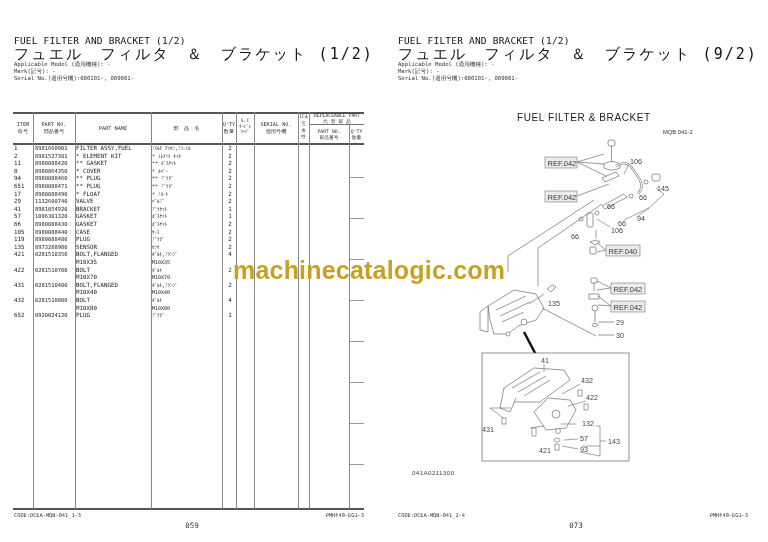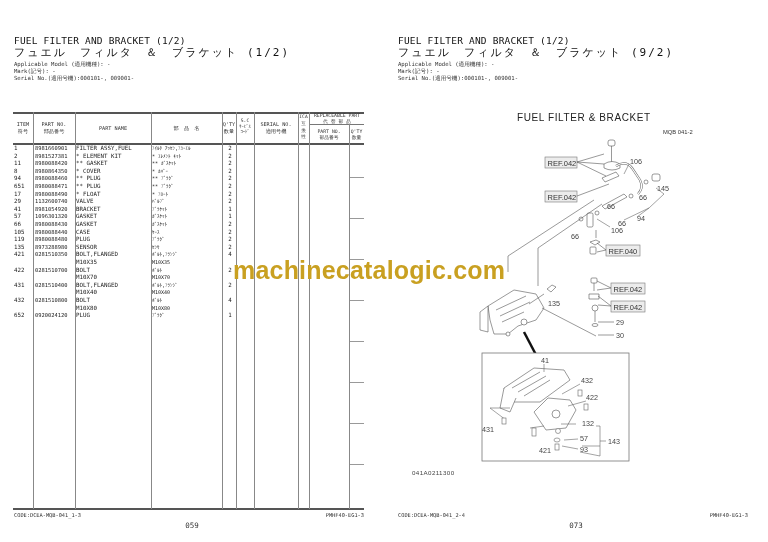--- a/index.html
+++ b/index.html
@@ -4,21 +4,21 @@
 <style>
   html, body { margin:0; padding:0; }
   body {
     width:768px; height:542px; background:#ffffff; position:relative; overflow:hidden;
     font-family:"DejaVu Sans Mono","Liberation Mono",monospace; color:#222;
   }
   .page { position:absolute; top:16px; width:384px; height:542px; }
   .page.left { left:0; }
   .page.right { left:384px; }
   .title-en { position:absolute; left:14px; top:19px; font-size:9.5px; letter-spacing:0.2px; color:#111; }
-  .title-jp { position:absolute; left:14px; top:29px; font-size:11px; letter-spacing:2px; color:#111; }
+  .title-jp { position:absolute; left:14px; top:29px; font-size:15px; letter-spacing:2px; color:#111; }
   .meta { position:absolute; left:14px; top:45px; font-size:5.6px; line-height:7px; color:#333; }
   .meta div { white-space:nowrap; }
 
   
   .tbl { position:absolute; left:13px; top:96px; width:351px; height:398px; }
   .tbl .hline { position:absolute; left:0; width:351px; background:#555; }
   .tbl .vline { position:absolute; top:0; width:1px; background:#888; }
   .hdr { position:absolute; font-size:5.2px; text-align:center; line-height:6.5px; color:#333; }
   .rows { position:absolute; left:0; top:33px; width:351px; }
   .row { position:absolute; left:0; width:351px; height:7.3px; font-size:5.8px; line-height:7.3px; color:#222; }

